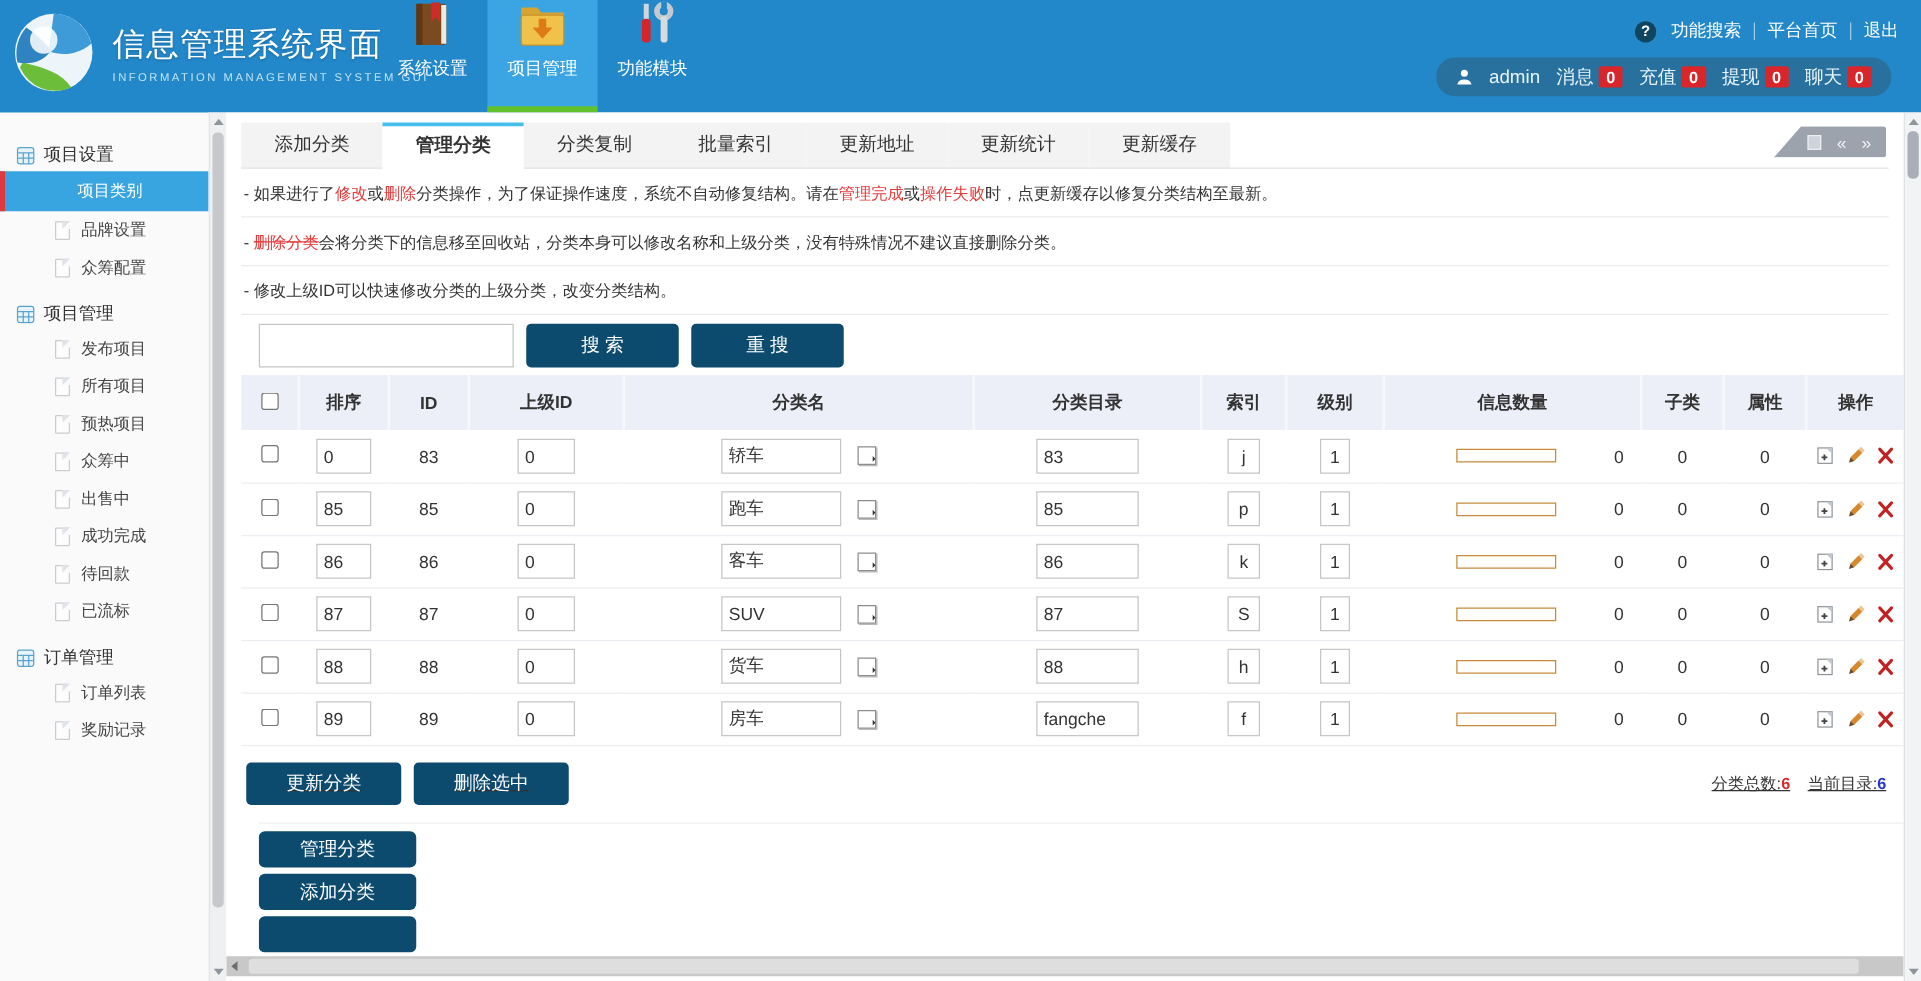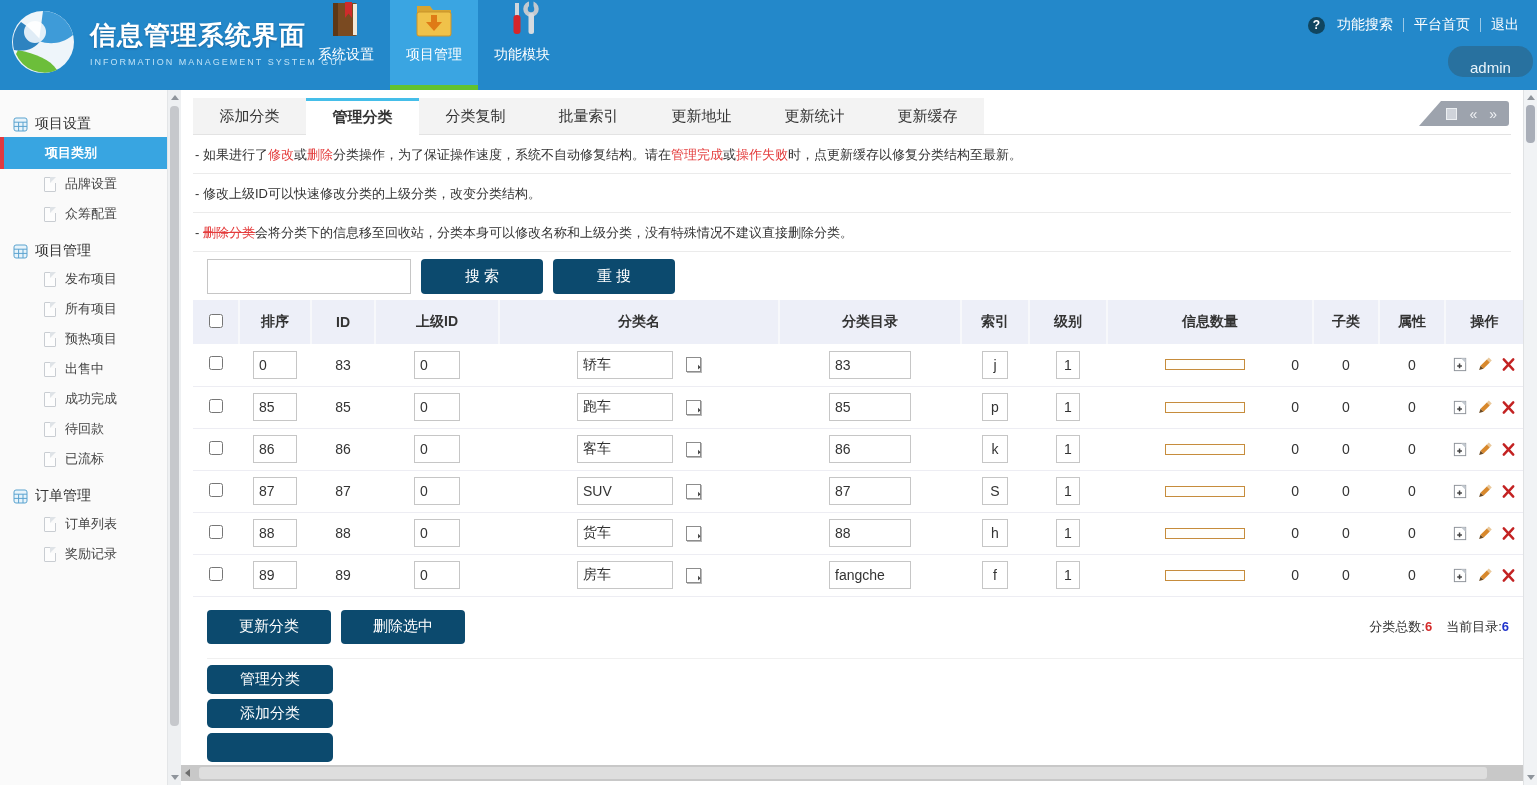--- a/index.html
+++ b/index.html
@@ -4,33 +4,33 @@
 <title>信息管理系统界面</title>
 <style>
   * { box-sizing: border-box; margin: 0; padding: 0; }
   html,body { width:1537px; height:785px; overflow:hidden; }
   body { font-family:"Liberation Sans","DejaVu Sans",sans-serif; background:#fff; color:#333; }
   .page { position:relative; width:1537px; height:785px; overflow:hidden; }
 
   
   .header { position:relative; height:90px; background:#2388ca; }
   .logo-area { position:absolute; left:10px; top:9px; display:flex; align-items:center; gap:14px; }
-  .logo-title { font-size:26px; font-weight:bold; color:#fff; text-shadow:0 1px 2px rgba(0,40,80,.35); letter-spacing:1px; }
+  .logo-title { font-size:26px; font-weight:normal; color:#fff; text-shadow:0 1px 2px rgba(0,40,80,.35); letter-spacing:1px; }
   .logo-sub { font-size:9px; color:#bfe2f6; letter-spacing:2px; margin-top:4px; }
   .nav { position:absolute; left:302px; top:0; height:90px; display:flex; }
   .nav-item { width:88px; height:90px; position:relative; display:flex; flex-direction:column; align-items:center; justify-content:flex-end; padding-bottom:26px; cursor:pointer; }
   .nav-item .nlabel { color:#fff; font-size:14px; margin-top:6px; }
   .nav-item.active { background:#3aa5e2; }
   .nav-item.active::after { content:""; position:absolute; left:0; bottom:0; width:100%; height:5px; background:#62c22e; }
   .quick { position:absolute; right:18px; top:16px; display:flex; align-items:center; gap:10px; color:#fff; font-size:14px; }
   .qsep { width:1px; height:14px; background:rgba(255,255,255,.55); }
   .qicon { width:17px; height:17px; border-radius:50%; background:#10455f; color:#fff; font-size:12px; font-weight:bold; display:inline-flex; align-items:center; justify-content:center; margin-right:2px; }
   .qicon::before { content:"?"; }
   .qlink { cursor:pointer; }
-  .userbar { position:absolute; right:4px; top:46px; height:31px; background:#28719f; border-radius:15px; display:flex; align-items:center; padding:0 16px; gap:13px; font-size:15px; color:#e8f4fb;flex-direction:column; }
+  .userbar { position:absolute; right:24px; top:46px; height:31px; background:#28719f; border-radius:15px; display:flex; align-items:center; padding:0 16px; gap:13px; font-size:15px; color:#e8f4fb; }
   .badge { background:#d8262b; color:#fff; font-size:13px; font-weight:bold; padding:1px 6px; border-radius:2px; margin-left:4px; }
   .stat { display:flex; align-items:center; cursor:pointer;text-align:center; }
 
   
   .content-row { display:flex; height:695px; }
   .sidebar { width:167px; background:#fafafa; padding-top:12px; overflow:hidden; }
   .sb-scroll { width:14px; background:#eef0f2; border-left:1px solid #e3e5e7; position:relative; }
   .main { flex:1; background:#fff; position:relative; overflow:hidden; }
   .page-scroll { width:14px; background:#f1f3f5; border-left:1px solid #e0e2e4; position:relative; }
 
@@ -38,21 +38,21 @@
   .arr { width:0; height:0; position:absolute; left:3px; }
   .arr-up { border-left:4px solid transparent; border-right:4px solid transparent; border-bottom:5px solid #8f959c; top:5px; }
   .arr-down { border-left:4px solid transparent; border-right:4px solid transparent; border-top:5px solid #8f959c; bottom:5px; }
   .thumb { position:absolute; left:2px; width:9px; border-radius:4px; background:#c6c8cc; }
   .sb-scroll .thumb { top:16px; height:620px; }
   .page-scroll .thumb { top:15px; height:38px; background:#a9aeb8; }
 
   
   .sec-title { display:flex; align-items:center; gap:7px; padding-left:13px; height:26px; margin-top:9px; font-size:14px; color:#333; }
   .side-item { height:30px; display:flex; align-items:center; gap:9px; padding-left:44px; font-size:13px; color:#444; cursor:pointer; }
-  .side-item.active { height:32px; background:#38a5e1; color:#fff; border-left:4px solid #e03a40; padding-left:41px;font-weight:bold; }
+  .side-item.active { height:32px; background:#38a5e1; color:#fff; border-left:4px solid #e03a40; padding-left:58px; }
   .ficon { width:12px; height:15px; background:#fdfdfd; border:1px solid #c9cdd2; border-radius:1px; position:relative; flex:none; }
   .ficon::after { content:""; position:absolute; top:-1px; right:-1px; border:3px solid; border-color:#dfe3e7 #fafafa #fafafa #dfe3e7; }
 
   
   .tabsbar { display:flex; margin:8px 12px 0 12px; position:relative; }
   .tab { width:113px; height:37px; line-height:36px; text-align:center; font-size:15px; color:#333; background:#f3f3f3; border-bottom:1px solid #e3e3e3; cursor:pointer; }
   .tab.active { background:#fff; border-top:3px solid #45bee9; border-bottom-color:transparent; font-weight:bold; line-height:32px; }
   .tab-fill { flex:1; border-bottom:1px solid #e3e3e3; }
   .collapse-widget { position:absolute; right:2px; top:3px; width:90px; height:25px; background:#9da3ad; clip-path:polygon(22px 0, 100% 0, 100% 100%, 0 100%); display:flex; align-items:center; justify-content:flex-end; gap:12px; padding-right:12px; color:#fff; cursor:pointer; border-radius:0 3px 3px 0; }
   .cw-grid { width:11px; height:12px; background:#cfd3da; border:1px solid #eceff2; }
@@ -80,21 +80,21 @@
   .namewrap { display:flex; align-items:center; justify-content:center; gap:13px; }
   .picker { width:15px; height:15px; background:#fff; border:1px solid #8d8d8d; box-shadow:1px 1px 0 #b9b9b9; position:relative; cursor:pointer; flex:none; }
   .picker::after { content:""; position:absolute; right:1px; bottom:1px; border-left:4px solid transparent; border-top:4px solid transparent; border-bottom:4px solid #333; transform:rotate(-45deg) scale(.8); }
   .infocell { display:flex; align-items:center; justify-content:flex-end; gap:46px; padding-right:14px; }
   .pbar { width:80px; height:11px; border:1px solid #c68c3c; background:#fffefb; }
   .ops { display:flex; align-items:center; justify-content:center; gap:7px; }
   .op { width:17px; height:17px; cursor:pointer; }
   input[type=checkbox]{ width:14px; height:14px; cursor:pointer; }
 
   
-  .footerrow { display:flex; align-items:center; margin:13px 14px 0 26px; }
+  .footerrow { display:flex; align-items:center; margin:13px 14px 0 16px;text-decoration:underline; }
   .btn-f { width:124px; height:34px; margin-right:10px; }
   .summary { margin-left:auto; font-size:13px; color:#333; display:flex; gap:14px; }
   .sum-red { color:#d52b2b; font-weight:bold; }
   .sum-blue { color:#2335cd; font-weight:bold; }
 
   
   .bottomrow { display:flex; gap:22px; margin:14px 0 0 26px; padding-top:6px; border-top:1px solid #f0f0f0; height:104px; overflow:hidden; }
   .listbox { width:204px; height:120px; border:1px solid #abadb3; background:#fff; position:relative; padding:4px 20px 0 9px; overflow:hidden; }
   .lb-item { font-size:13px; line-height:20px; color:#111; cursor:pointer; white-space:nowrap; }
   .lb-scroll { position:absolute; right:0; top:0; bottom:0; width:14px; background:#f1f1f1; }
@@ -249,20 +249,24 @@
       <div class="side-item">
           <span class="ficon"></span>
           <span>所有项目</span>
         </div>
       <div class="side-item">
           <span class="ficon"></span>
           <span>预热项目</span>
         </div>
       <div class="side-item">
           <span class="ficon"></span>
+          <span>众筹中</span>
+        </div>
+      <div class="side-item">
+          <span class="ficon"></span>
           <span>出售中</span>
         </div>
       <div class="side-item">
           <span class="ficon"></span>
           <span>成功完成</span>
         </div>
       <div class="side-item">
           <span class="ficon"></span>
           <span>待回款</span>
         </div>
@@ -308,24 +312,24 @@
           <span class="cw-grid"></span>
           <span class="cw-arr">«</span>
           <span class="cw-arr">»</span>
         </div>
       </div>
 
       <div class="notice">
         <span>- 如果进行了</span><span class="red">修改</span><span>或</span><span class="red">删除</span><span>分类操作，为了保证操作速度，系统不自动修复结构。请在</span><span class="red">管理完成</span><span>或</span><span class="red">操作失败</span><span>时，点更新缓存以修复分类结构至最新。</span>
       </div>
       <div class="notice">
+        <span>- </span><span class="red strike">删除分类</span><span>会将分类下的信息移至回收站，分类本身可以修改名称和上级分类，没有特殊情况不建议直接删除分类。</span>
+      </div>
+      <div class="notice">
         <span>- 修改上级ID可以快速修改分类的上级分类，改变分类结构。</span>
-      </div>
-      <div class="notice">
-        <span>- </span><span class="red strike">删除分类</span><span>会将分类下的信息移至回收站，分类本身可以修改名称和上级分类，没有特殊情况不建议直接删除分类。</span>
       </div>
 
       <div class="searchrow">
         <input class="search-input" type="text" value="" style="">
         <button class="btn btn-s">搜 索</button>
         <button class="btn btn-s">重 搜</button>
       </div>
 
       <table class="grid">
         <colgroup>

